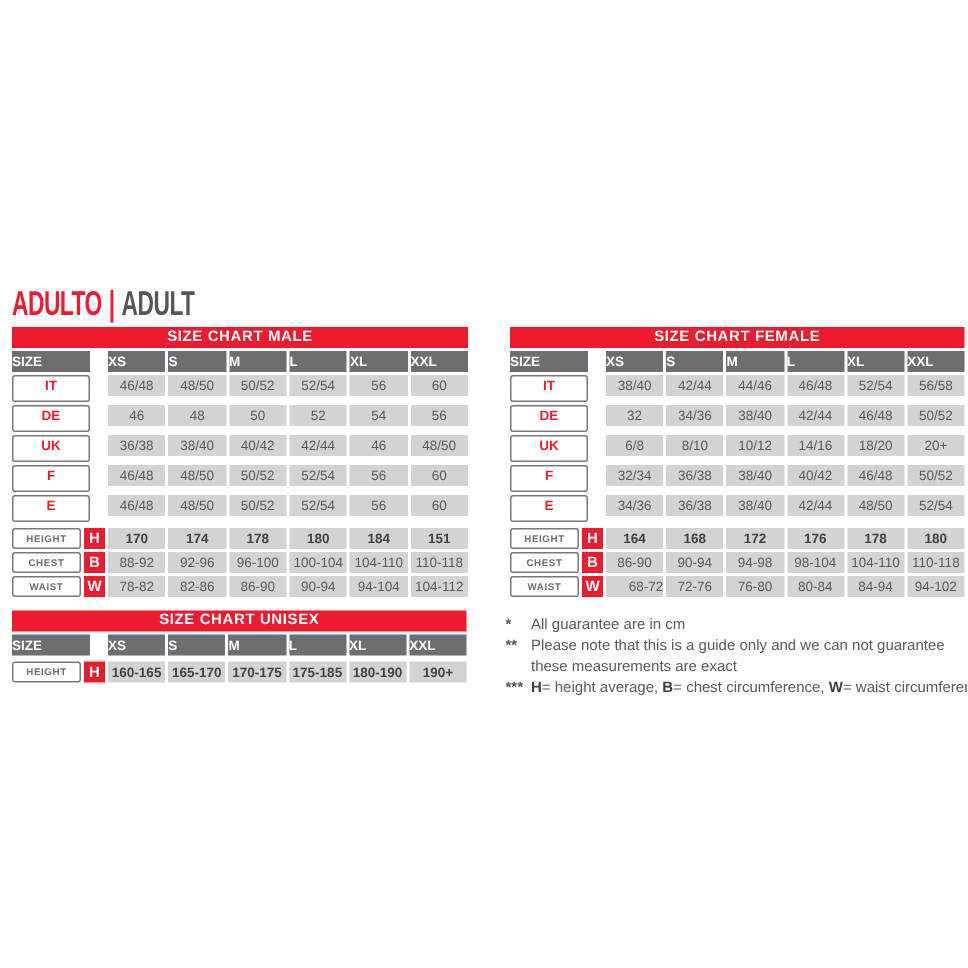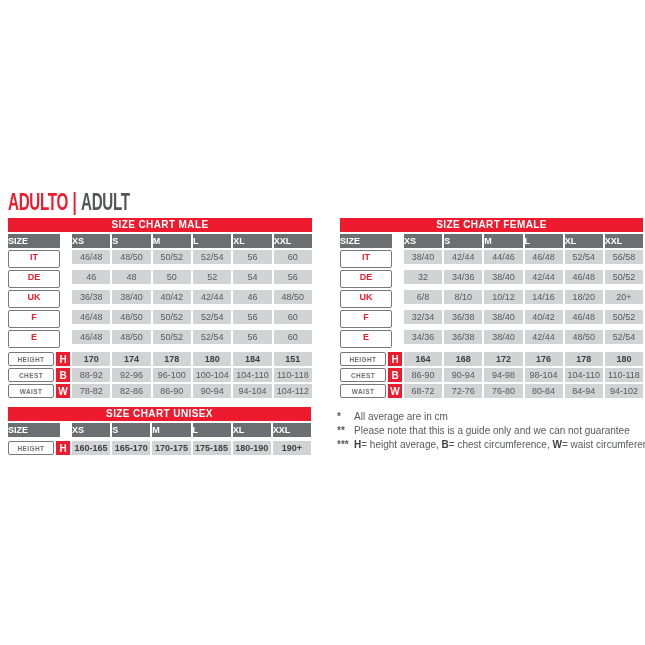--- a/index.html
+++ b/index.html
@@ -197,21 +197,21 @@
         <div class="vcell" style="grid-column: 3;">86-90</div>
         <div class="vcell" style="grid-column: 4;">90-94</div>
         <div class="vcell" style="grid-column: 5;">94-98</div>
         <div class="vcell" style="grid-column: 6;">98-104</div>
         <div class="vcell" style="grid-column: 7;">104-110</div>
         <div class="vcell" style="grid-column: 8;">110-118</div>
         <div class="mwrap" style="grid-column: 1 / 3;">
           <div class="mbox">WAIST</div>
           <div class="msq">W</div>
         </div>
-        <div class="vcell" style="grid-column: 3;">68-72</div>
+        <div class="vcell" style="grid-column: 3; text-align: right;">68-72</div>
         <div class="vcell" style="grid-column: 4;">72-76</div>
         <div class="vcell" style="grid-column: 5; text-align: center;">76-80</div>
         <div class="vcell" style="grid-column: 6;">80-84</div>
         <div class="vcell" style="grid-column: 7;">84-94</div>
         <div class="vcell" style="grid-column: 8;">94-102</div>
       </div>
     </section>
   <section class="size-table" style="left:8px;  top:407px; width:303px;">
       <div class="banner">SIZE CHART UNISEX</div>
       <div class="tgrid">
@@ -234,27 +234,28 @@
         <div class="vcell b" style="grid-column: 6;">175-185</div>
         <div class="vcell b" style="grid-column: 7;">180-190</div>
         <div class="vcell b" style="grid-column: 8;">190+</div>
       </div>
     </section>
 
   <div class="footnotes" id="footnotes">
       <div class="note">
         <div class="marker">*</div>
         <div class="ntext">
-          <div class="nline"><span>All average are in cm</span></div>
+          <div class="nline"><span>All guarantee are in cm</span></div>
         </div>
       </div>
       <div class="note">
         <div class="marker">**</div>
         <div class="ntext">
           <div class="nline"><span>Please note that this is a guide only and we can not guarantee</span></div>
+          <div class="nline"><span>these measurements are exact</span></div>
         </div>
       </div>
       <div class="note">
         <div class="marker">***</div>
         <div class="ntext">
           <div class="nline"><span class="nb">H</span><span>= height average, </span><span class="nb">B</span><span>= chest circumference, </span><span class="nb">W</span><span>= waist circumference</span></div>
         </div>
       </div>
     </div>
 

